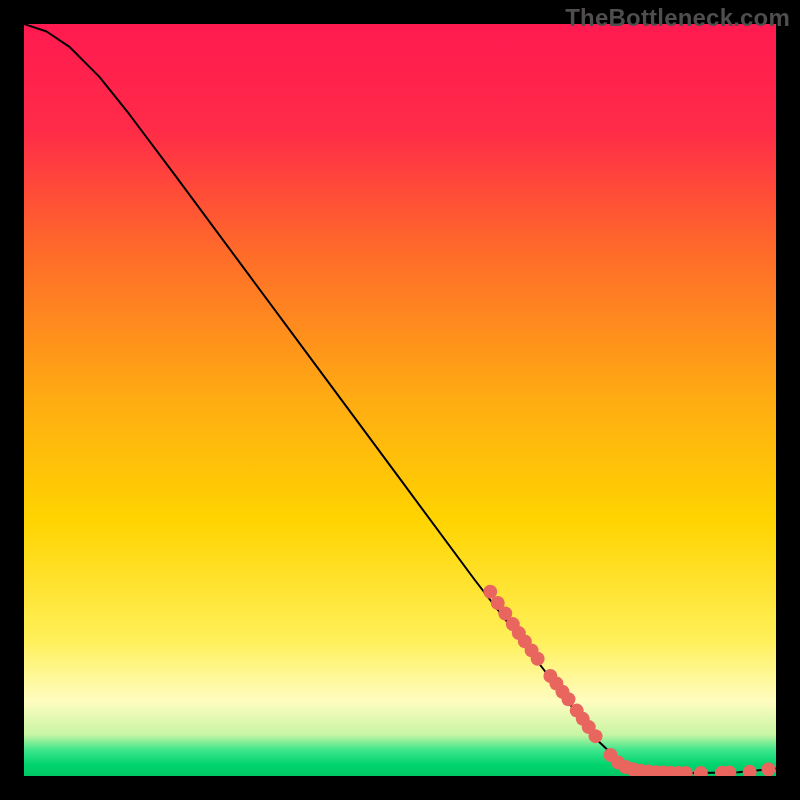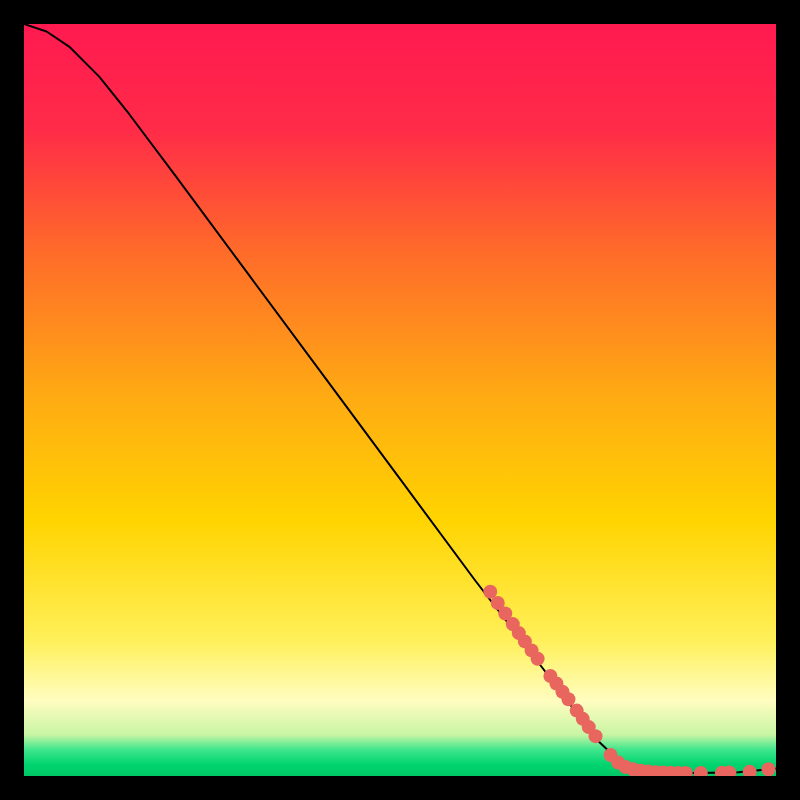--- a/index.html
+++ b/index.html
@@ -36,20 +36,21 @@
     background: #000;
   }
   svg {
     display: block;
   }
 </style>
 </head>
 <body>
 
 <div class="frame">
+  <div class="watermark">TheBottleneck.com</div>
   <div class="plot-wrap">
     <svg id="chart-svg" width="752" height="752" viewBox="0 0 752 752">
         <defs>
           <linearGradient id="bg-grad" x1="0" y1="0" x2="0" y2="1">
             <stop offset="0%" stop-color="#ff1a50"></stop>
             <stop offset="14.000000000000002%" stop-color="#ff2b48"></stop>
             <stop offset="30%" stop-color="#ff6a2a"></stop>
             <stop offset="50%" stop-color="#ffac12"></stop>
             <stop offset="66%" stop-color="#ffd400"></stop>
             <stop offset="82%" stop-color="#fff05a"></stop>

